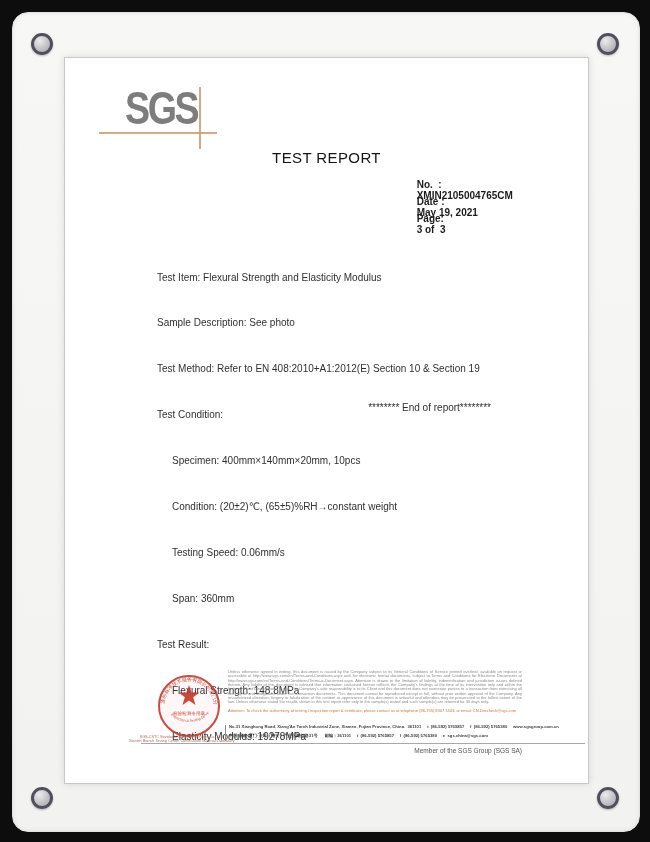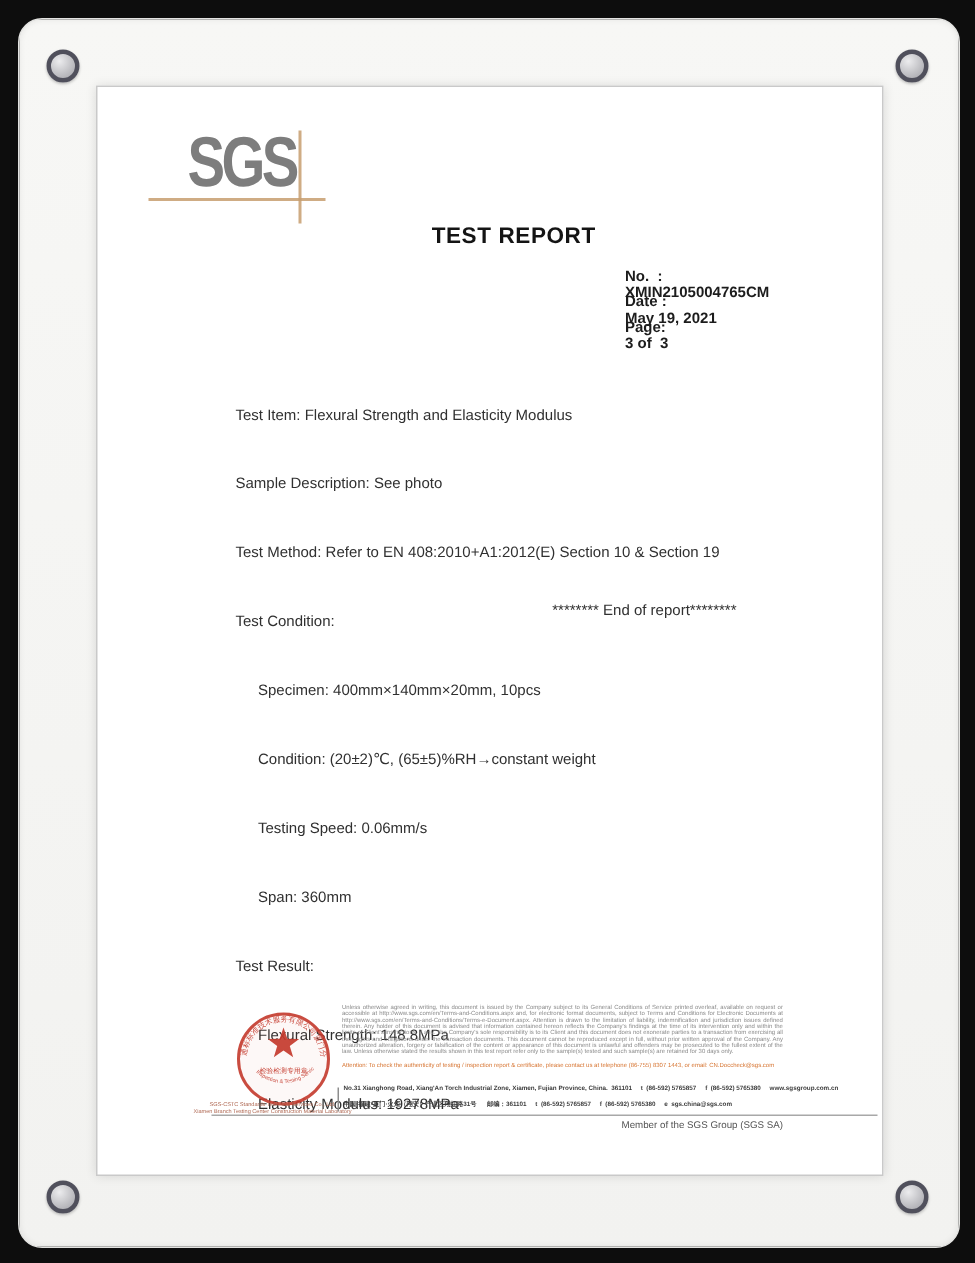--- a/index.html
+++ b/index.html
@@ -33,22 +33,22 @@
   .logo-sgs{
     position:absolute;left:60px;top:26px;
     font-size:47px;font-weight:bold;line-height:1;
     letter-spacing:-3px;color:#7d7d7d;
     transform:scaleX(0.8);transform-origin:left top;
   }
   .logo-hline{position:absolute;left:34px;top:74px;width:118px;height:2px;background:#c79e6e;opacity:.85;}
   .logo-vline{position:absolute;left:134px;top:29px;width:2px;height:62px;background:#c79e6e;opacity:.85;}
   
   .title{
-    position:absolute;left:16px;top:91px;width:100%;text-align:center;
-    font-size:15px;font-weight:bold;color:#141414;letter-spacing:.4px;
+    position:absolute;left:0;top:91px;width:100%;text-align:center;
+    font-size:15px;font-weight:normal;color:#141414;letter-spacing:.4px;
   }
   .info{position:absolute;left:335px;top:110px;font-size:10px;font-weight:bold;color:#1c1c1c;}
   .info-row{height:17px;white-space:pre;}
   .info-label{display:inline-block;width:37px;white-space:pre;}
   
   .body-block{
     position:absolute;left:92px;top:181px;width:400px;
     font-size:10px;line-height:15.3px;color:#303030;white-space:pre-wrap;
   }
   .body-line.indent{padding-left:15px;}

